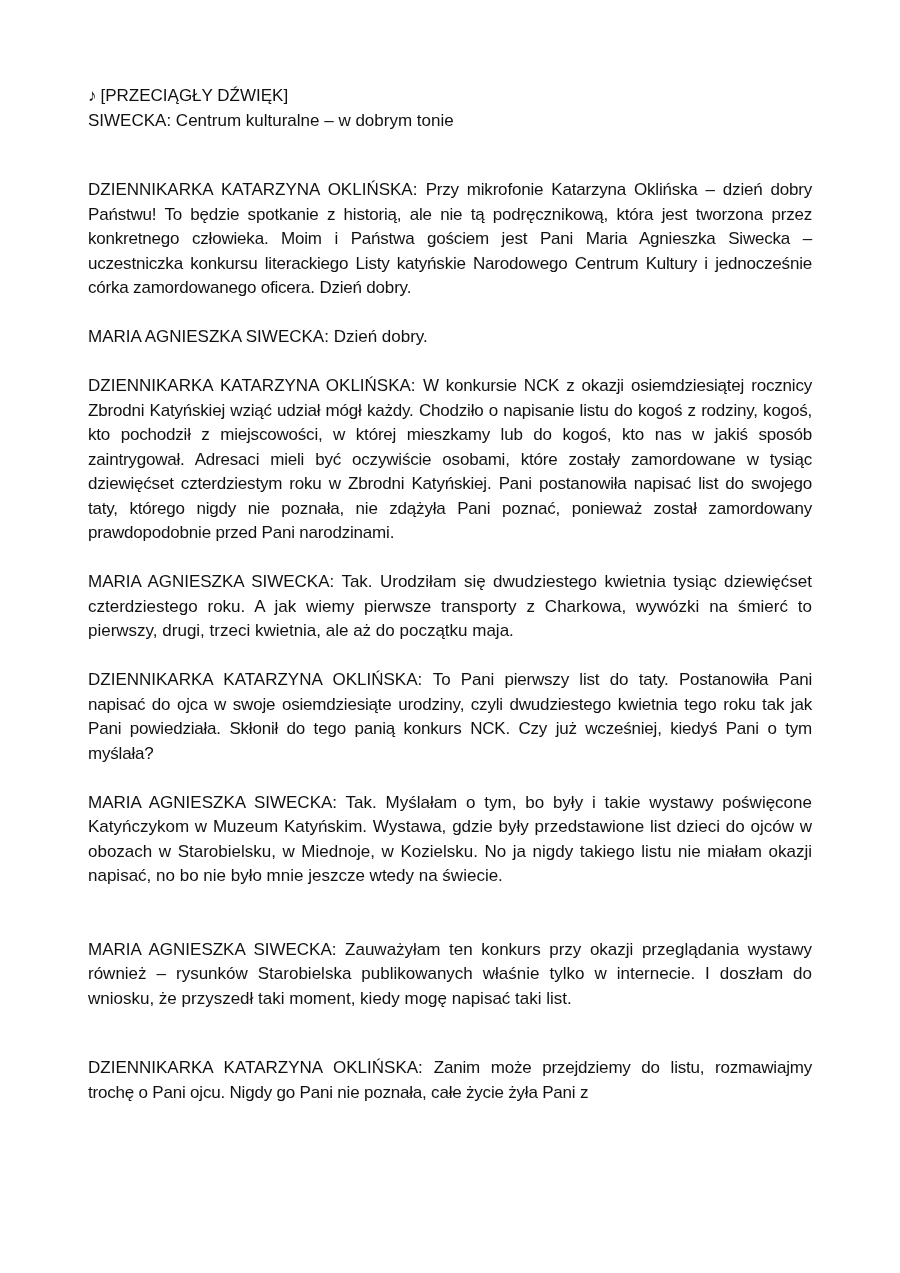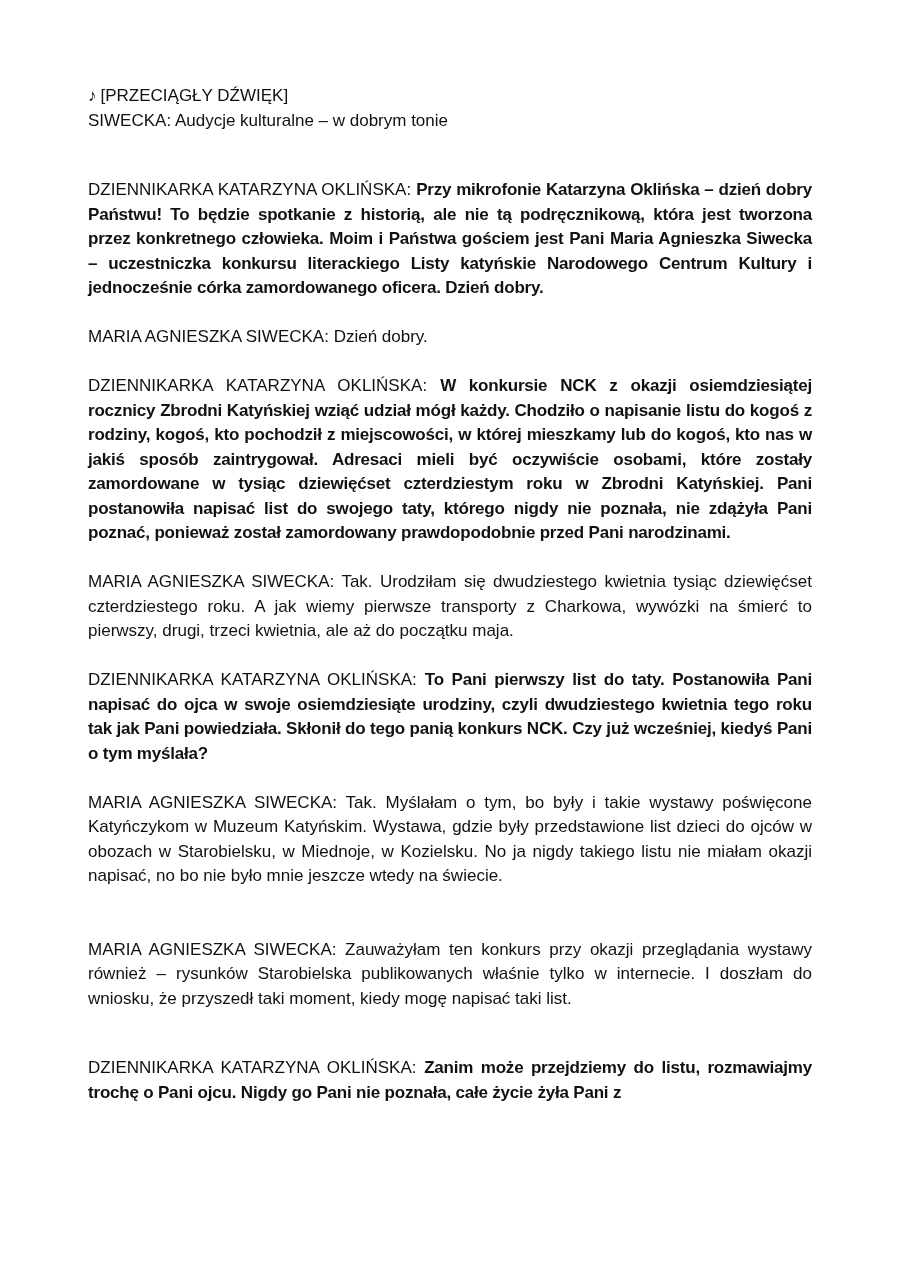--- a/index.html
+++ b/index.html
@@ -29,40 +29,40 @@
     }
     .para {
       margin: 0;
       text-align: justify;
     }
     .speaker {
       font-weight: normal;
       margin-top: 8px;
     }
     .utterance-bold {
-      font-weight: bold;
+      font-weight: normal;
       letter-spacing: -0.2px;
     }
     .utterance-regular {
       font-weight: normal;
     }
     .gap-lg { height: 24.5px; }
     .gap-xl { height: 45px; }
     .note-icon {
       display: inline-block;
       margin-right: 4px;
     }
   </style>
 </head>
 <body>
 
 <div class="page">
 
   <p class="header-line"><span class="note-icon">♪</span><span>[PRZECIĄGŁY DŹWIĘK]</span></p>
-  <p class="header-line"><span>SIWECKA:</span> <span>Audycje kulturalne – w dobrym tonie</span></p>
+  <p class="header-line"><span>SIWECKA:</span> <span>Centrum kulturalne – w dobrym tonie</span></p>
 
   <div class="gap-xl"></div>
 
   <p class="para"><span class="speaker">DZIENNIKARKA KATARZYNA OKLIŃSKA:</span> <span class="utterance-bold">Przy mikrofonie Katarzyna Oklińska – dzień dobry Państwu! To będzie spotkanie z historią, ale nie tą podręcznikową, która jest tworzona przez konkretnego człowieka. Moim i Państwa gościem jest Pani Maria Agnieszka Siwecka – uczestniczka konkursu literackiego Listy katyńskie Narodowego Centrum Kultury i jednocześnie córka zamordowanego oficera. Dzień dobry.</span></p>
 
   <div class="gap-lg"></div>
 
   <p class="para"><span class="speaker">MARIA AGNIESZKA SIWECKA:</span> <span class="utterance-regular">Dzień dobry.</span></p>
 
   <div class="gap-lg"></div>

